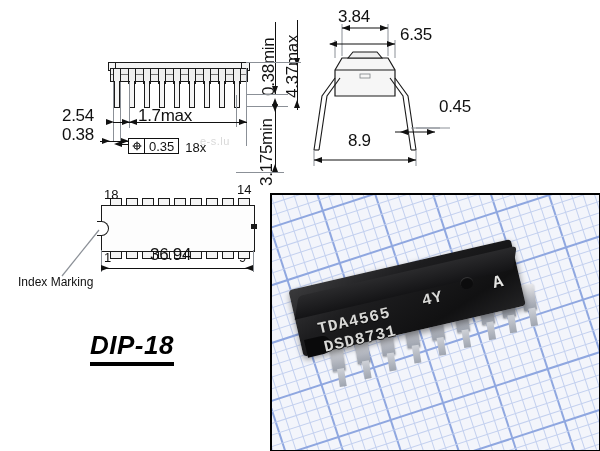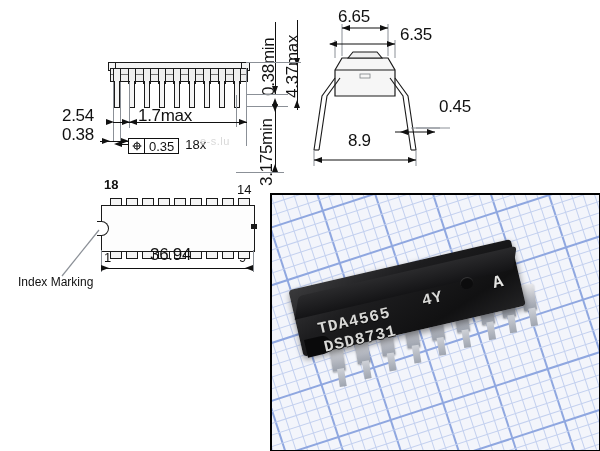--- a/index.html
+++ b/index.html
@@ -149,21 +149,21 @@
     <div class="dim abs" style="left:62px;top:126px;">0.38</div>
     <div class="hline-d" style="left:100px;top:141px;width:30px;"></div>
     <div class="arrR" style="left:102px;top:137.5px;"></div>
     <div class="arrR" style="left:121px;top:137.5px;"></div>
 
     <div class="dim abs" style="left:138px;top:107px;">1.7max</div>
     <div class="hline-d" style="left:129px;top:122px;width:118px;"></div>
     <div class="arrL" style="left:129px;top:118.5px;"></div>
     <div class="arrR" style="left:239px;top:118.5px;"></div>
 
-    <div class="abs" style="left:128px;top:138px;display:flex;align-items:flex-start;">
+    <div class="abs" style="left:128px;top:138px;display:flex;align-items:flex-end;">
       <div style="border:1px solid #111;display:flex;align-items:stretch;height:14px;background:#fff;">
         <div style="width:15px;display:flex;align-items:center;justify-content:center;border-right:1px solid #111;">
           <svg width="10" height="10" viewBox="0 0 10 10" aria-hidden="true">
             <circle cx="5" cy="5" r="3.1" fill="none" stroke="#111" stroke-width="1"></circle>
             <line x1="5" y1="0.6" x2="5" y2="9.4" stroke="#111" stroke-width="1"></line>
             <line x1="0.6" y1="5" x2="9.4" y2="5" stroke="#111" stroke-width="1"></line>
           </svg>
         </div>
         <div class="dim-sm" style="padding:0 4px;display:flex;align-items:center;">0.35</div>
       </div>
@@ -226,40 +226,40 @@
       <line x1="116" y1="150" x2="116" y2="166" stroke="#8b9097" stroke-width="1"></line>
       <line x1="111" y1="128" x2="140" y2="128" stroke="#8b9097" stroke-width="1"></line>
       <line x1="116" y1="128" x2="150" y2="128" stroke="#8b9097" stroke-width="1"></line>
 
       <line x1="42" y1="28" x2="88" y2="28" stroke="#111" stroke-width="1.2"></line>
       <line x1="30" y1="44" x2="95" y2="44" stroke="#111" stroke-width="1.2"></line>
       <line x1="14" y1="160" x2="116" y2="160" stroke="#111" stroke-width="1.2"></line>
       <line x1="95" y1="132" x2="135" y2="132" stroke="#111" stroke-width="1.2"></line>
     </svg>
 
-    <div class="dim abs" style="left:38px;top:8px;">6.65</div>
+    <div class="dim abs" style="left:38px;top:8px;">3.84</div>
     <div class="arrL" style="left:42px;top:24.5px;"></div>
     <div class="arrR" style="left:80px;top:24.5px;"></div>
 
     <div class="dim abs" style="left:100px;top:26px;text-align:right;">6.35</div>
     <div class="arrL" style="left:29px;top:40.5px;"></div>
     <div class="arrR" style="left:87px;top:40.5px;"></div>
 
     <div class="dim abs" style="left:139px;top:98px;">0.45</div>
     <div class="arrL" style="left:100px;top:128.5px;"></div>
     <div class="arrR" style="left:127px;top:128.5px;"></div>
 
     <div class="dim abs" style="left:48px;top:132px;">8.9</div>
     <div class="arrL" style="left:14px;top:156.5px;"></div>
     <div class="arrR" style="left:108px;top:156.5px;"></div>
   </div>
 
   <div class="abs" id="top-view">
 
-    <div class="dim-sm abs" style="left:104px;top:0;font-weight:bold;">18</div>
+    <div class="dim-sm abs" style="left:104px;top:10px;">18</div>
     <div class="dim-sm abs" style="left:237px;top:5px;">14</div>
     <div class="dim-sm abs" style="left:104px;top:73px;">1</div>
     <div class="dim-sm abs" style="left:239px;top:73px;">9</div>
 
     <div class="tab" style="left:110px;top:20px;"></div>
     <div class="tab" style="left:126px;top:20px;"></div>
     <div class="tab" style="left:142px;top:20px;"></div>
     <div class="tab" style="left:158px;top:20px;"></div>
     <div class="tab" style="left:174px;top:20px;"></div>
     <div class="tab" style="left:190px;top:20px;"></div>
@@ -288,20 +288,21 @@
     <div class="hline-d" style="left:101px;top:90px;width:152px;"></div>
     <div class="arrR" style="left:101px;top:86.5px;"></div>
     <div class="arrL" style="left:245px;top:86.5px;"></div>
 
     <svg width="275" height="120" style="position:absolute;left:0;top:0;pointer-events:none;" aria-hidden="true">
       <line x1="99" y1="52" x2="62" y2="98" stroke="#8b9097" stroke-width="1.2"></line>
     </svg>
     <div class="dim-sm abs" style="left:18px;top:98px;font-size:12px;">Index Marking</div>
   </div>
 
+  <div class="abs" id="dip-caption">DIP-18</div>
 
   <div class="abs" id="photo-frame">
 
     <div class="grid-layer">
 
       <div class="g-minor" style="left:0px;top:0;width:1px;height:400px;"></div>
       <div class="g-minor" style="left:11px;top:0;width:1px;height:400px;"></div>
       <div class="g-minor" style="left:22px;top:0;width:1px;height:400px;"></div>
       <div class="g-minor" style="left:33px;top:0;width:1px;height:400px;"></div>
       <div class="g-major" style="left:44px;top:0;width:2px;height:400px;"></div>

